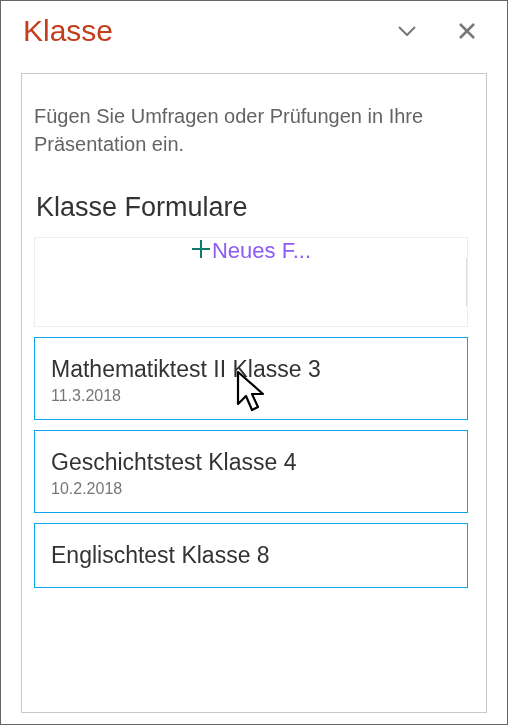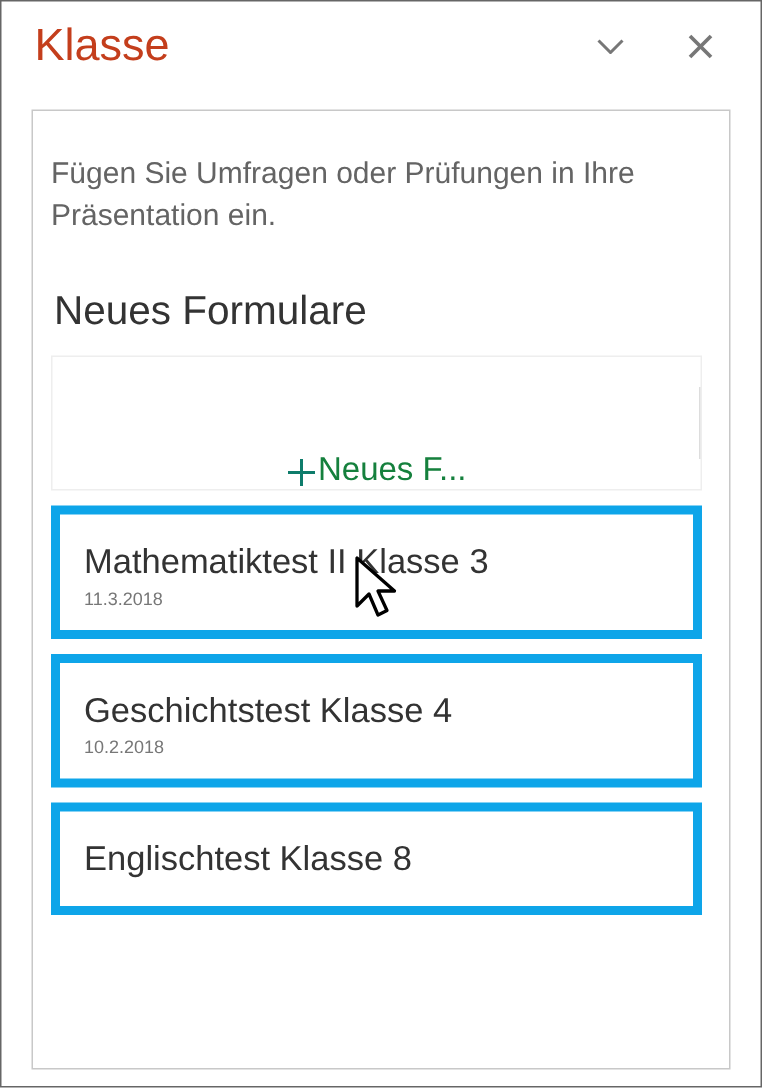--- a/index.html
+++ b/index.html
@@ -57,56 +57,56 @@
     display: flex;
     background: #fff;
     border: 1px solid #eee;
     height: 90px;
     margin-bottom: 10px;
     position: relative;
   }
   .new-btn {
     flex: 1;
     display: flex;
-    align-items: flex-end;
+    align-items: flex-start;
     justify-content: center;
-    color: #15803d;
+    color: #8b5cf6;
     font-size: 22px;
     cursor: pointer;
     white-space: nowrap;
     overflow: hidden;
     text-overflow: ellipsis;
     padding: 0 14px;
   }
   .new-btn span {
     overflow: hidden;
     text-overflow: ellipsis;
   }
   .divider {
     width: 1px;
     background: #ddd;
     margin: 20px 0;
   }
   .plus {
     flex: 0 0 auto;
   }
   .form-item {
-    border: 6px solid #0ea5e9;
+    border: 1px solid #0ea5e9;
     background: #fff;
     padding: 18px 16px 14px 16px;
     margin-bottom: 10px;
     cursor: pointer;
   }
   .form-name {
     font-size: 23px;
     color: #333;
     margin-bottom: 4px;
   }
   .form-date {
-    font-size: 12px;
+    font-size: 16px;
     color: #777;
   }
   .cursor {
     position: absolute;
     left: 235px;
     top: 370px;
     pointer-events: none;
   }
 </style>
 </head>
@@ -123,21 +123,21 @@
     <svg width="18" height="18" viewBox="0 0 18 18">
         <line x1="2" y1="2" x2="16" y2="16" stroke="#777" stroke-width="2.5"></line>
         <line x1="16" y1="2" x2="2" y2="16" stroke="#777" stroke-width="2.5"></line>
       </svg>
   </div>
 </div>
 
 <div class="panel">
   <p class="intro">Fügen Sie Umfragen oder Prüfungen in Ihre Präsentation ein.</p>
 
-  <h2 class="section-title">Neues Formulare</h2>
+  <h2 class="section-title">Klasse Formulare</h2>
 
   <div class="new-row">
     <div class="new-btn">
       <svg class="plus" width="22" height="22" viewBox="0 0 22 22">
           <line x1="11" y1="2" x2="11" y2="20" stroke="#0e7c6b" stroke-width="2"></line>
           <line x1="2" y1="11" x2="20" y2="11" stroke="#0e7c6b" stroke-width="2"></line>
         </svg>
       <span>Neues F...</span>
     </div>
     <div class="divider"></div>

